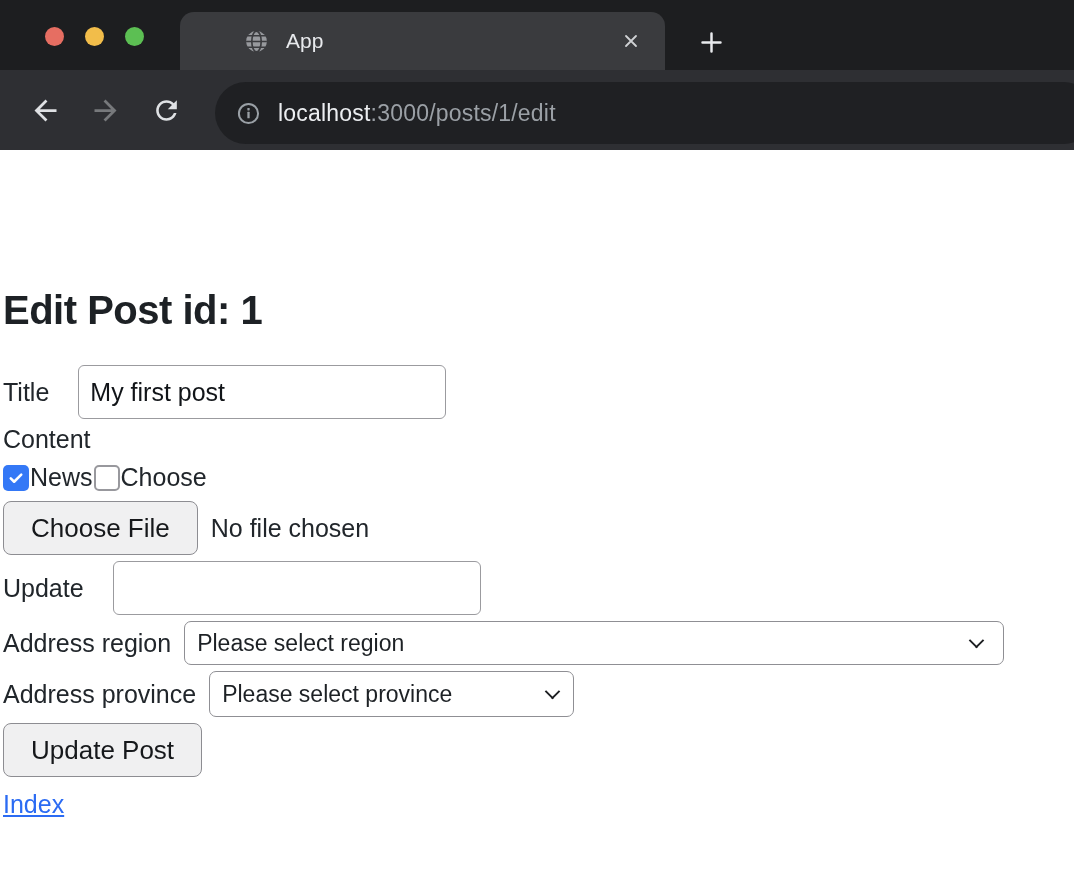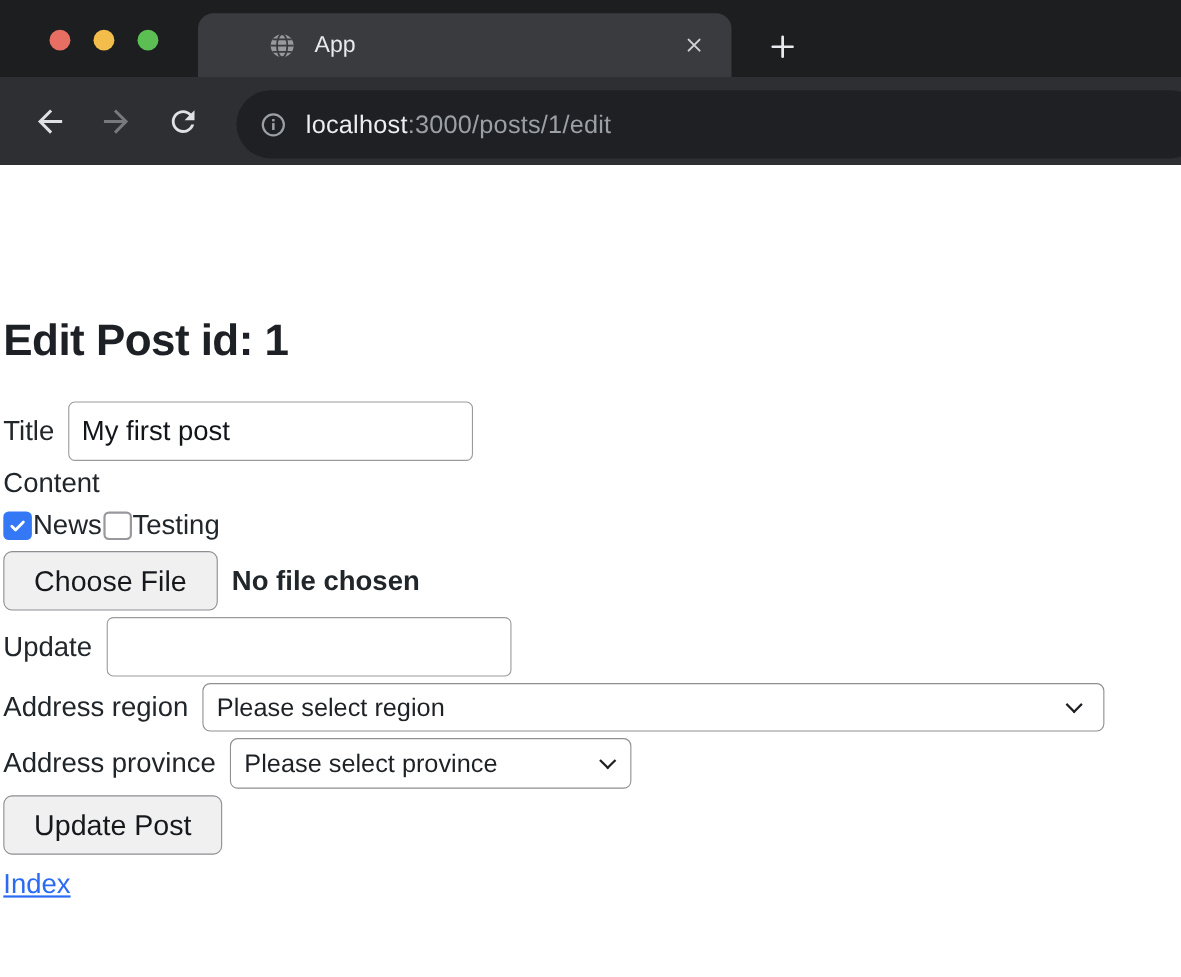--- a/index.html
+++ b/index.html
@@ -62,38 +62,38 @@
     font-size: 40px; line-height: 1.15; font-weight: 700;
     letter-spacing: -0.5px; color: #1d2125;
   }
   .row { display: flex; align-items: center; margin-bottom: 6px; }
   .row label { margin-right: 13px; white-space: nowrap; }
 
   .text-input {
     width: 368px; height: 54px;
     border: 1.5px solid #9b9b9f; border-radius: 6px;
     font-family: inherit; font-size: 25px; color: #111418;
-    padding: 0 11px; background: #fff; outline: none;
+    padding: 0 11px; background: #fff; outline: none; margin-left: 16px;
   }
 
   .checkbox-row { margin: 9px 0; }
   .checkbox {
     width: 26px; height: 26px; border-radius: 5px; flex: 0 0 auto;
     display: inline-flex; align-items: center; justify-content: center; cursor: pointer;
   }
   .checkbox.checked { background: #3478f6; }
   .checkbox.unchecked { background: #fff; border: 2px solid #98989d; }
   .checkbox-label { margin: 0 1px; }
 
   .btn {
     font-family: inherit; font-size: 26px; color: #16181b;
     background: #f0f0f1; border: 1.5px solid #8d8d92; border-radius: 8px;
     height: 54px; padding: 0 27px; cursor: pointer;
   }
-  .file-status { margin-left: 13px; color: #21262b; font-weight: bold; }
+  .file-status { margin-left: 13px; color: #21262b; }
 
   .select-wrap { position: relative; display: inline-flex; align-items: center; }
   select {
     appearance: none; -webkit-appearance: none; -moz-appearance: none;
     font-family: inherit; font-size: 23px; color: #1d2125;
     background: #fff; border: 1.5px solid #8f8f94; border-radius: 7px;
     padding: 0 42px 0 12px; outline: none; cursor: pointer;
   }
   .select-region { width: 820px; height: 44px; }
   .select-province { width: 365px; height: 46px; }
@@ -170,21 +170,21 @@
   </div>
 
   <div class="row checkbox-row">
     <span class="checkbox checked">
       <svg width="18" height="18" viewBox="0 0 24 24">
         <path d="M5 12.5l4.5 4.5L19 7.5" stroke="#ffffff" stroke-width="3.4" fill="none" stroke-linecap="round" stroke-linejoin="round"></path>
       </svg>
     </span>
     <span class="checkbox-label">News</span>
     <span class="checkbox unchecked"></span>
-    <span class="checkbox-label">Testing</span>
+    <span class="checkbox-label">Choose</span>
   </div>
 
   <div class="row">
     <button class="btn">Choose File</button>
     <span class="file-status">No file chosen</span>
   </div>
 
   <div class="row">
     <label>Update</label>
     <input class="text-input" type="text" value="" style="">

